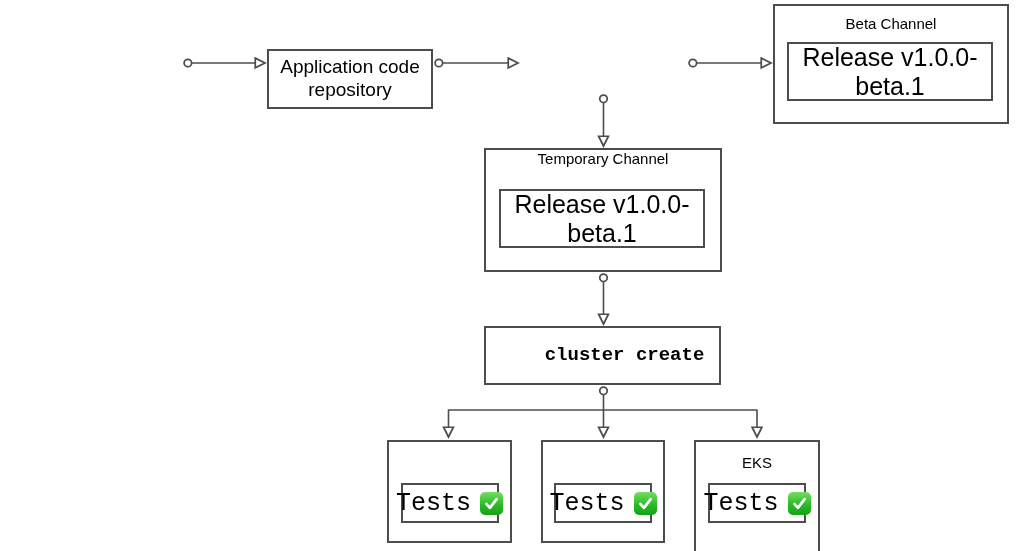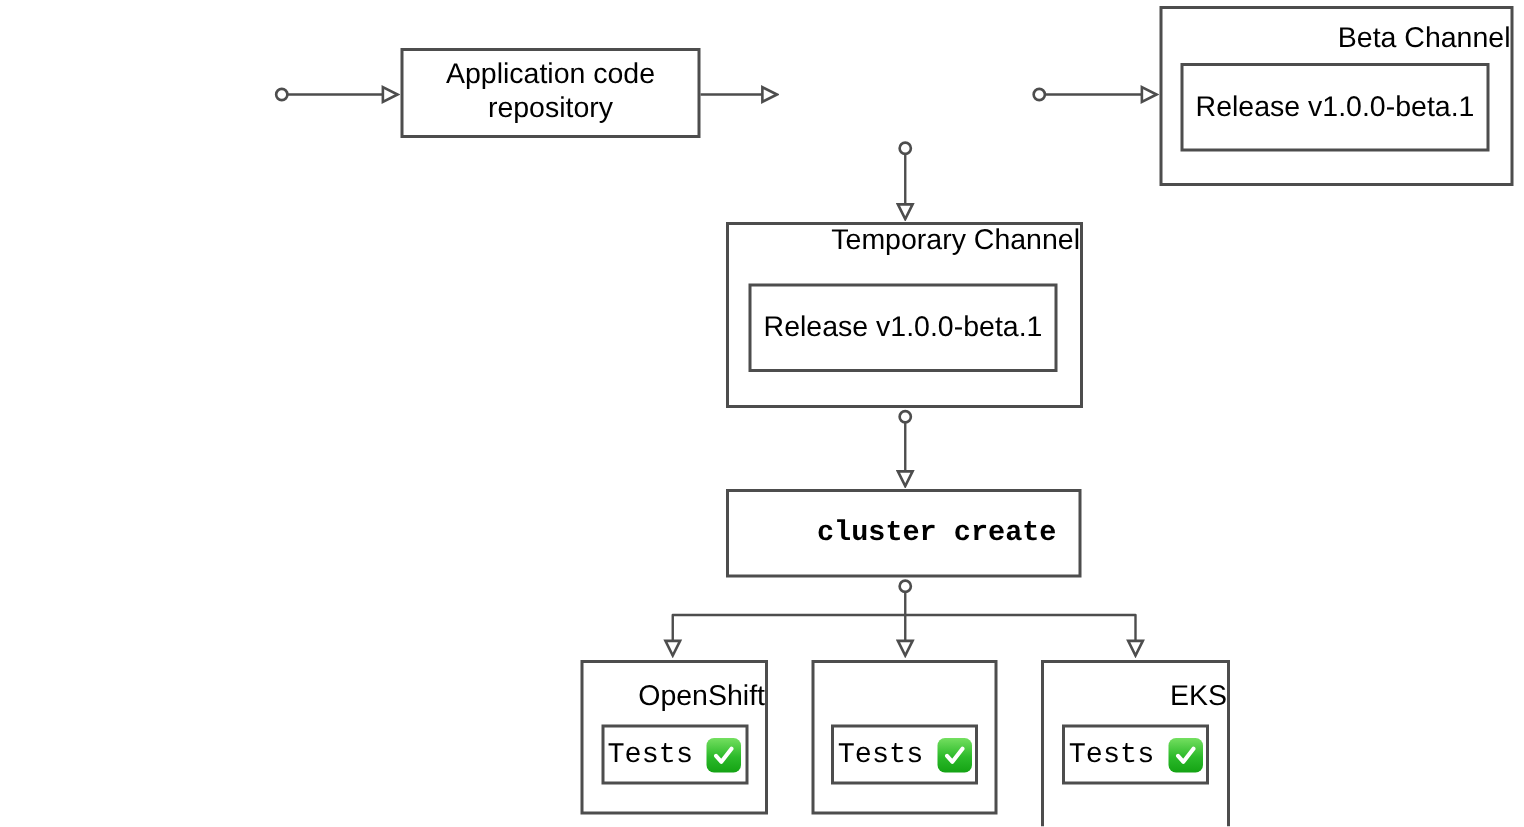--- a/index.html
+++ b/index.html
@@ -27,34 +27,34 @@
     font-size: 19px;
     line-height: 1.2;
   }
   .mono {
     font-family: "Liberation Mono", monospace;
     font-weight: bold;
     font-size: 19px;
     padding-left: 44px;
   }
   .group-title {
-    text-align: right;
-    font-size: 19px;
+    text-align: center;
+    font-size: 15px;
     line-height: 1.2;
   }
   .inner {
     display: flex;
     align-items: center;
     justify-content: center;
     text-align: center;
-    font-size: 19px;
+    font-size: 25px;
   }
   
   #n-tag     { left: 5px;   top: 40px;  width: 177px; height: 50px; }
-  #n-repo    { left: 267px; top: 32px;  width: 200px; height: 60px; }
+  #n-repo    { left: 267px; top: 49px;  width: 166px; height: 60px; }
   #n-ci      { left: 520px; top: 33px;  width: 167px; height: 60px; }
   #n-beta    { left: 773px; top: 4px;   width: 236px; height: 120px; }
   #n-beta .group-title { padding-top: 9px; }
   #n-beta-release { left: 12px; top: 36px; width: 206px; height: 59px; }
   #n-temp    { left: 484px; top: 148px; width: 238px; height: 124px; }
   #n-temp .group-title { }
   #n-temp-release { left: 13px; top: 39px; width: 206px; height: 59px; }
   #n-cluster { left: 484px; top: 326px; width: 237px; height: 59px; }
   #n-openshift { left: 387px; top: 440px; width: 125px; height: 103px; }
   #n-kurl      { left: 541px; top: 440px; width: 124px; height: 103px; }
@@ -117,21 +117,20 @@
   </div>
 
   <div class="node" id="n-temp">
     <div class="group-title">Temporary Channel</div>
     <div class="node inner" id="n-temp-release">Release v1.0.0-beta.1</div>
   </div>
 
   <div class="node leaf mono" id="n-cluster">cluster create</div>
 
   <div class="node cluster-box" id="n-openshift">
-    <div class="group-title">OpenShift</div>
     <div class="node inner tests">
       <span>Tests</span>
       <span class="check">
         <svg width="19" height="19" viewBox="0 0 24 24">
           <path d="M5.5 12.5 L10 17.5 L18.5 6.5" fill="none" stroke="#ffffff" stroke-width="3.4" stroke-linecap="round" stroke-linejoin="round"></path>
         </svg>
       </span>
     </div>
   </div>
 

